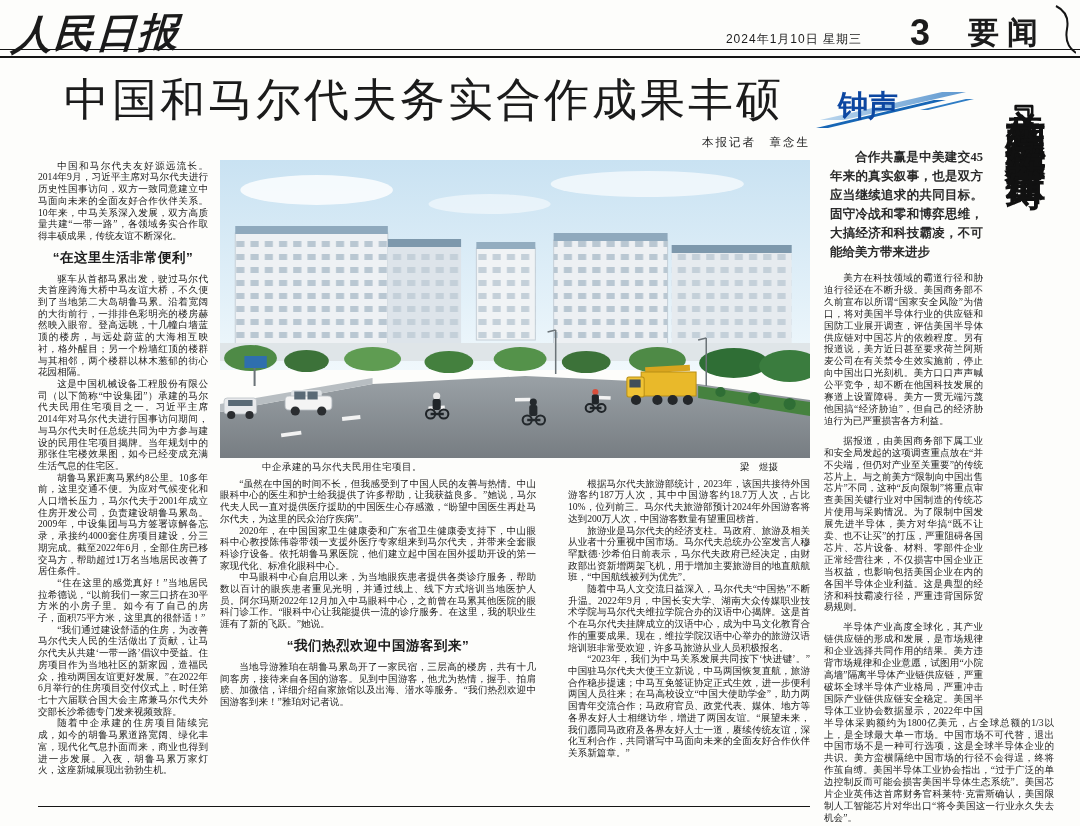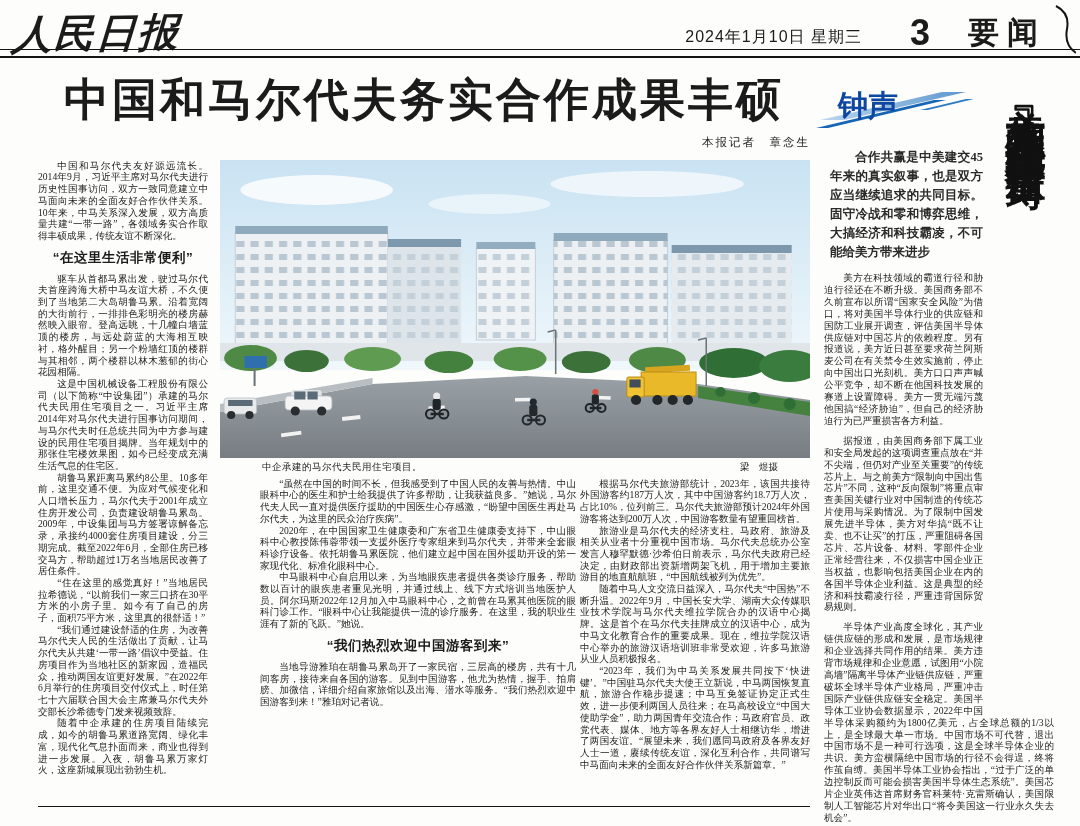--- a/index.html
+++ b/index.html
@@ -2,44 +2,44 @@
 <html lang="zh"><head>
 <meta charset="utf-8">
 <style>
   html,body{margin:0;padding:0;background:#e8e8e4;}
   .page{position:relative;width:1080px;height:826px;background:#fdfdfb;overflow:hidden;
         font-family:"Liberation Serif","DejaVu Serif",serif;color:#1b1b1b;}
   
   .masthead{position:absolute;left:0;top:0;width:1080px;height:58px;}
   .paper-name{position:absolute;left:12px;top:6px;font-size:40px;font-weight:900;
               font-style:italic;letter-spacing:2px;transform:skew(-4deg) rotate(-1deg);}
-  .edition-date{position:absolute;right:218px;bottom:10px;font-size:16px;letter-spacing:1px;
+  .edition-date{position:absolute;right:218px;bottom:10px;font-size:12px;letter-spacing:1px;
                 font-family:"Liberation Sans","DejaVu Sans",sans-serif;margin-top:24px;}
   .page-no{position:absolute;right:150px;bottom:4px;font-size:36px;font-weight:700;
            font-family:"Liberation Sans","DejaVu Sans",sans-serif;}
   .section-name{position:absolute;right:34px;bottom:4px;font-size:31px;font-weight:900;letter-spacing:8px;
            font-family:"Liberation Sans","DejaVu Sans",sans-serif;}
   .head-rule{position:absolute;left:0;bottom:0;width:1080px;height:6px;
              border-top:1px solid #151515;border-bottom:2.5px solid #151515;}
   .head-curve{position:absolute;right:4px;bottom:3px;}
   
   .article{position:absolute;left:38px;top:62px;width:772px;height:744px;
            border-bottom:1.5px solid #151515;}
-  .headline{margin:12px 0 0;font-size:45px;font-weight:700;text-align:center;letter-spacing:3px;
+  .headline{margin:12px 0 0;font-size:45px;font-weight:400;text-align:center;letter-spacing:3px;
             font-family:"Liberation Sans","DejaVu Sans",sans-serif;line-height:1.15;}
   .byline{margin:9px 0 10px;font-size:11.5px;text-align:right;letter-spacing:2px;color:#222;}
   .body-flex{display:flex;gap:12px;height:636px;overflow:hidden;justify-content:center;}
   .col1{flex:0 0 170px;overflow:hidden;}
   .right-stack{flex:1;display:flex;flex-direction:column;min-width:0;}
   figure.photo{margin:0;height:298px;}
   .caption-row{display:flex;justify-content:space-between;align-items:center;height:20px;
                font-size:9.5px;color:#222;}
   .caption-row .cap{padding-left:42px;letter-spacing:.5px;}
   .caption-row .credit{padding-right:32px;}
-  .under-cols{display:flex;gap:4px;flex:1;overflow:hidden;margin-left:40px;}
+  .under-cols{display:flex;gap:32px;flex:1;overflow:hidden;}
   .colmid{flex:0 0 316px;overflow:hidden;}
   .colr{flex:1;overflow:hidden;min-width:0;}
   .bodytext p{margin:0;font-size:9.6px;line-height:11.7px;text-align:justify;text-indent:2em;}
   .subhead{margin:7px 0 6px;font-size:13.5px;font-weight:700;text-align:center;letter-spacing:.5px;
            font-family:"Liberation Sans","DejaVu Sans",sans-serif;}
   
   .zs{position:absolute;left:816px;top:76px;width:246px;height:750px;overflow:hidden;}
   .vtitle{float:right;width:74px;height:630px;margin-left:5px;
           writing-mode:vertical-rl;text-orientation:upright;
           font-size:40px;font-weight:900;letter-spacing:4px;line-height:72px;

